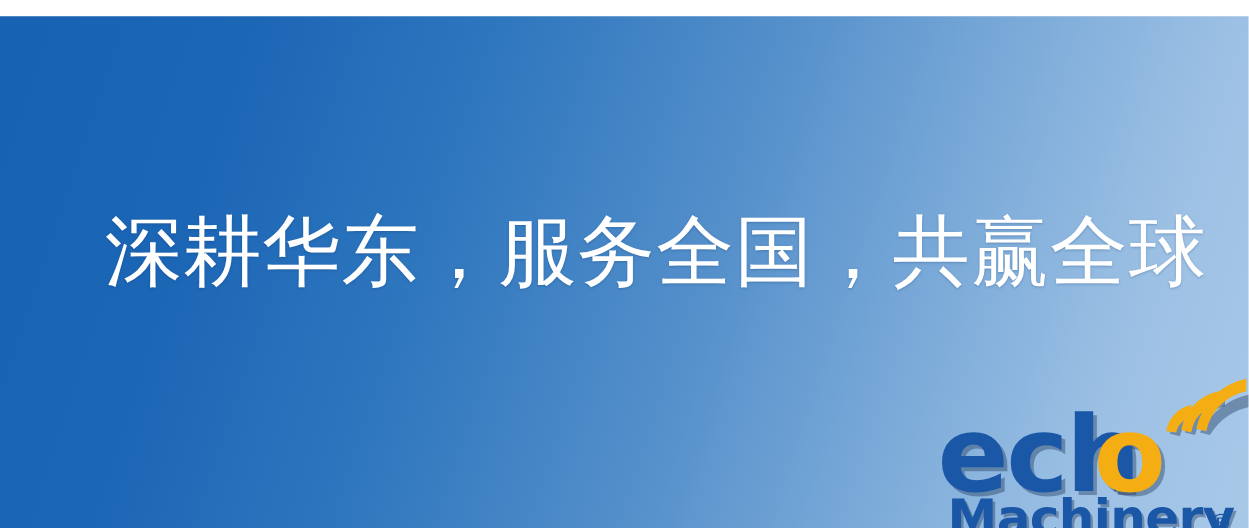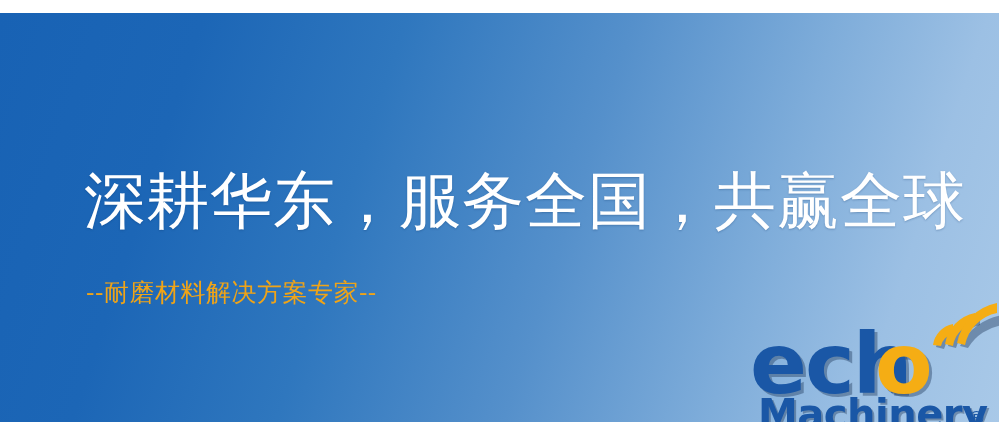--- a/index.html
+++ b/index.html
@@ -92,21 +92,20 @@
     font-weight: normal;
   }
 </style>
 </head>
 <body>
 
 <div id="banner">
 
   <div id="headline">深耕华东，服务全国，共赢全球</div>
 
-  <div id="subtitle">--耐磨材料解决方案专家--</div>
 
   <div id="logo">
     <svg id="logo-svg" viewBox="0 0 259 134" xmlns="http://www.w3.org/2000/svg">
 
       <g class="logo-shadow">
         <path d="M 196,46 A 26,26 0 0 1 217,25 L 217,35 A 16,16 0 0 0 204,48 Z"></path>
         <path d="M 208,27 A 42,42 0 0 1 240,-4 L 240,6 A 32,32 0 0 0 216,29 Z" transform="translate(0,18)"></path>
         <path d="M 220,9 A 58,58 0 0 1 263,-22 L 263,-12 A 48,48 0 0 0 228,11 Z" transform="translate(0,36)"></path>
       </g>
 

